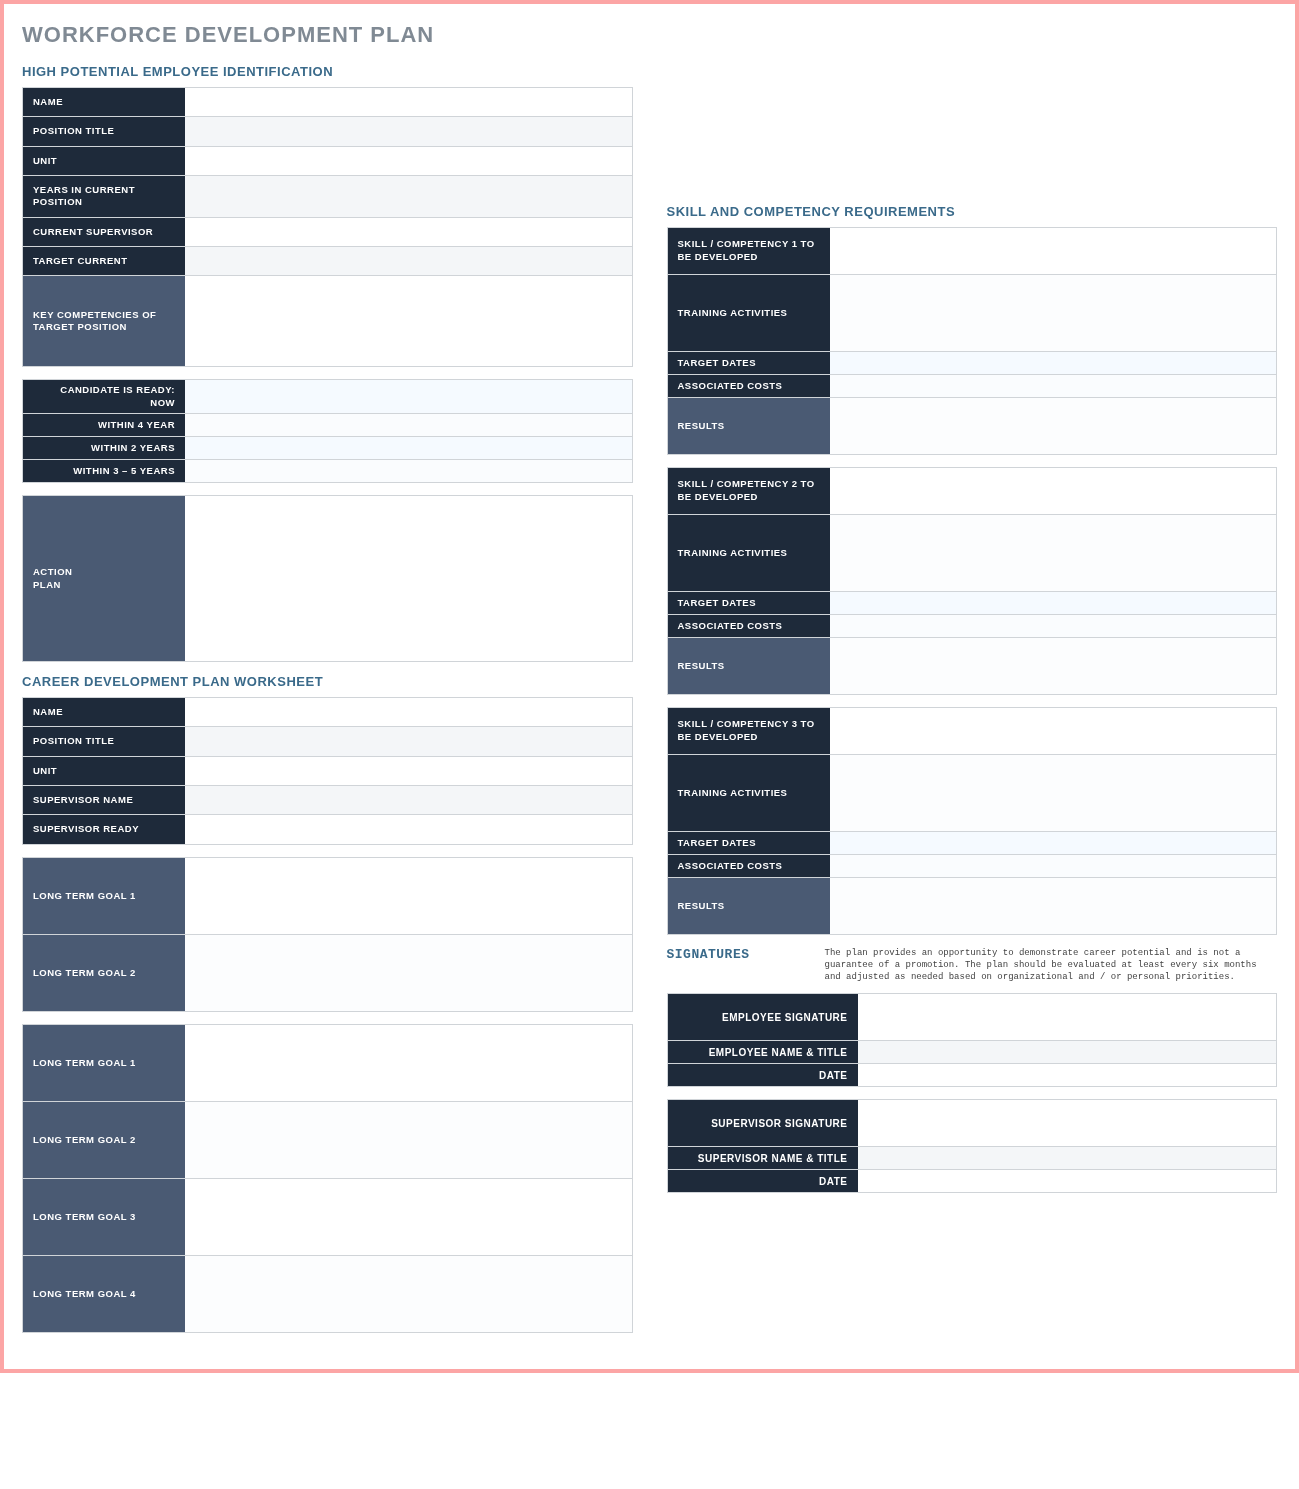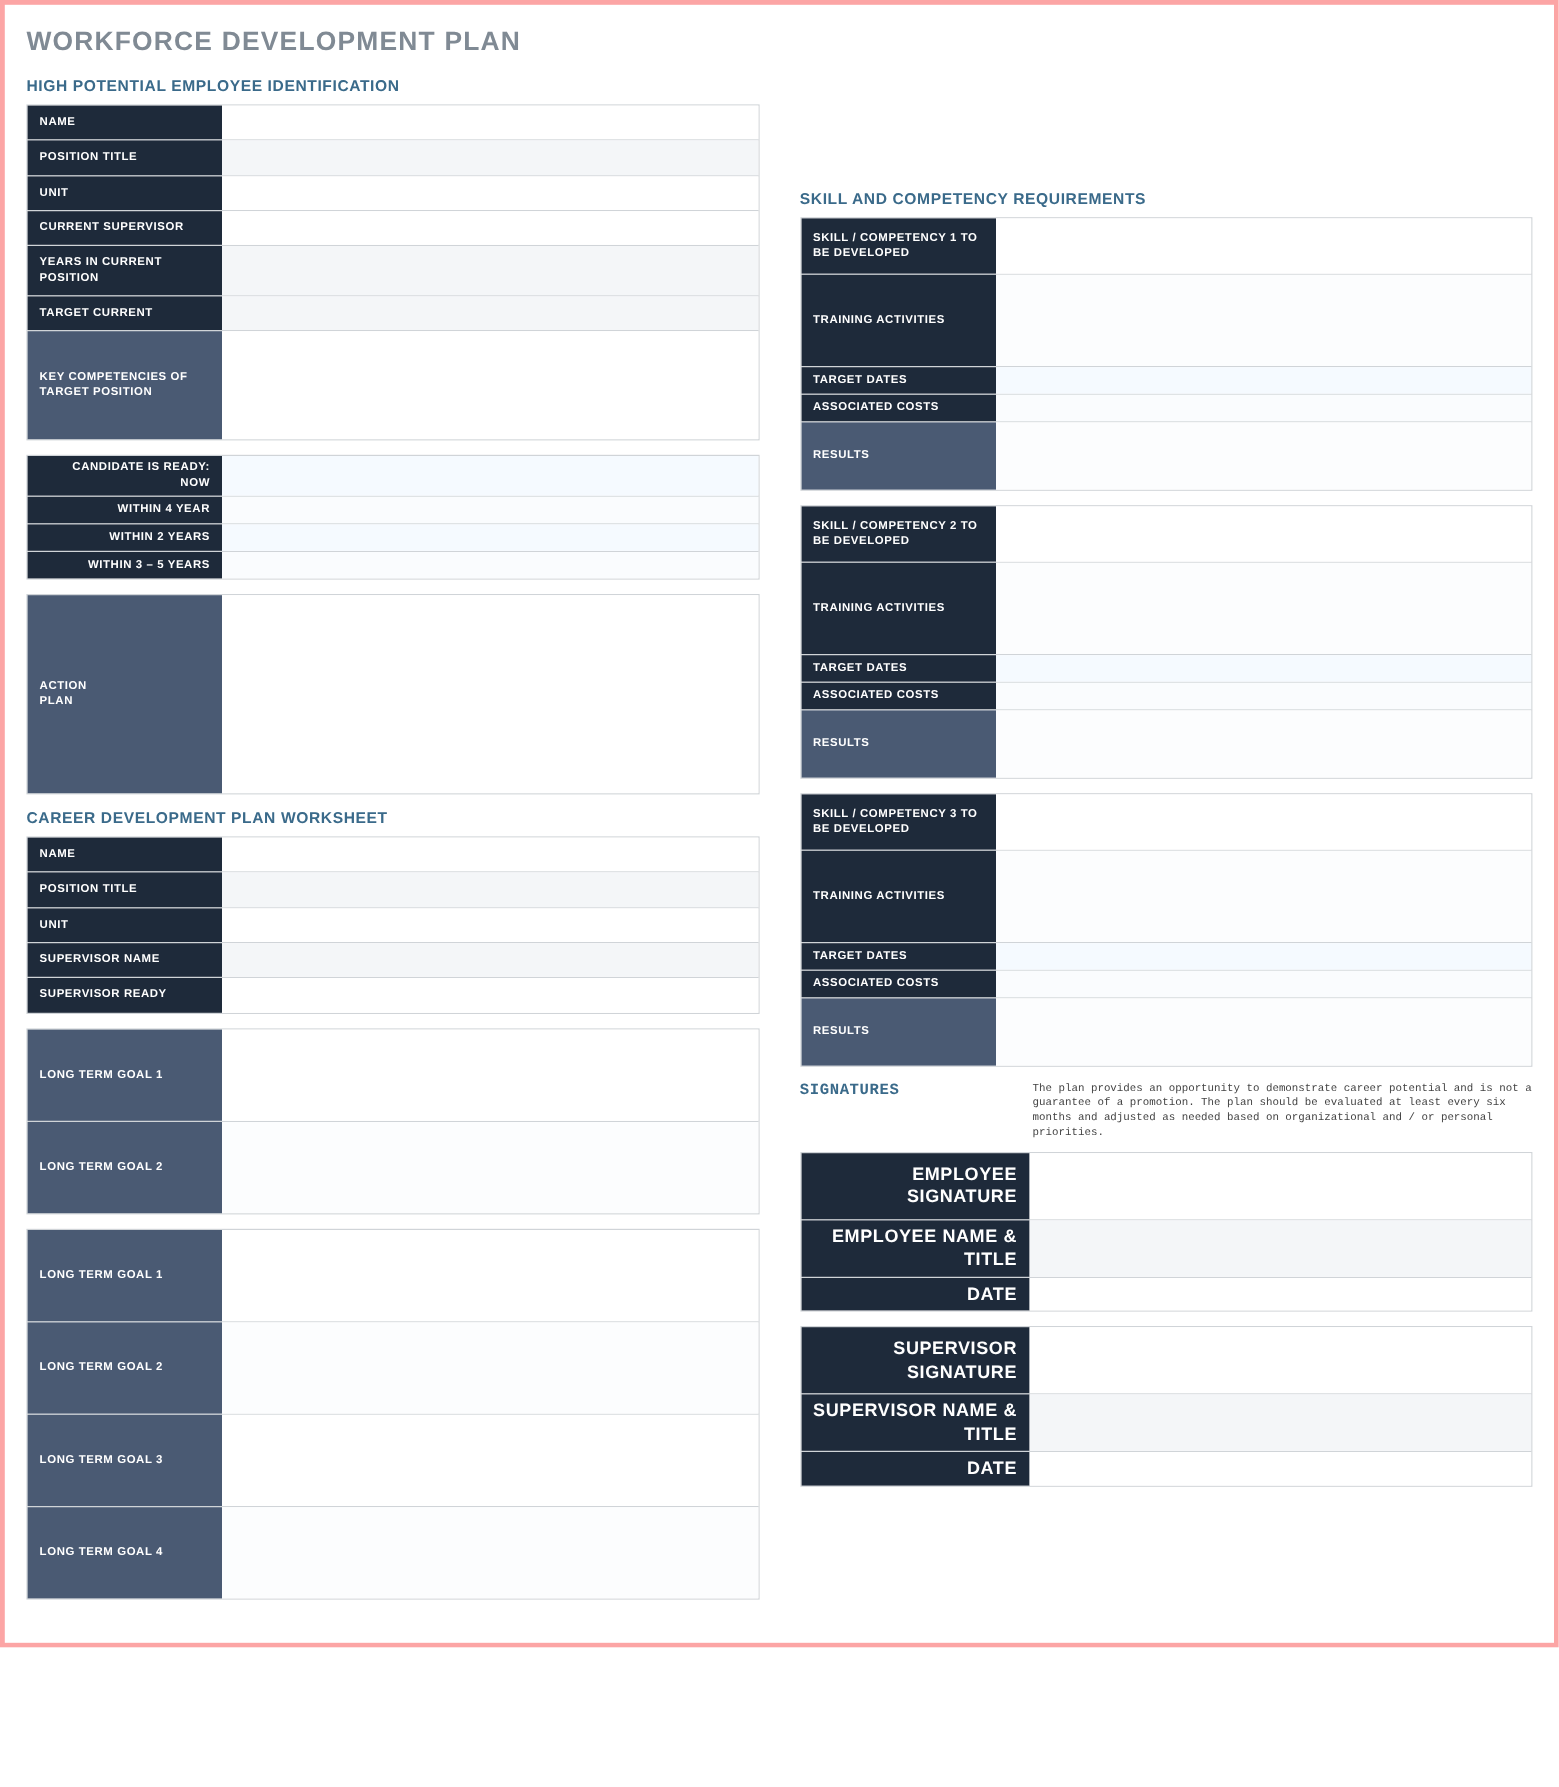--- a/index.html
+++ b/index.html
@@ -100,23 +100,22 @@
     font-weight: 700;
     letter-spacing: .5px;
     flex: none;
     width: 140px;
   }
   .sig-note {
     font-size: 9px;
     color: #444;
     line-height: 1.35;
     flex: 1;
-    margin-left: 36px;
-  }
-  .sig-tbl .lbl { width: 190px; justify-content: flex-end; text-align: right; font-size: 15px; }
+  }
+  .sig-tbl .lbl { width: 190px; justify-content: flex-end; text-align: right; font-size: 10px; }
 </style>
 </head>
 <body>
 
 <div class="page">
 
   <div class="title">WORKFORCE DEVELOPMENT PLAN</div>
 
   <div class="cols">
 
@@ -131,26 +130,26 @@
           </div>
         <div class="row">
             <div class="lbl">POSITION TITLE</div>
             <div class="val alt"></div>
           </div>
         <div class="row">
             <div class="lbl">UNIT</div>
             <div class="val"></div>
           </div>
         <div class="row">
+            <div class="lbl">YEARS IN CURRENT POSITION</div>
+            <div class="val alt"></div>
+          </div>
+        <div class="row">
             <div class="lbl">CURRENT SUPERVISOR</div>
             <div class="val"></div>
-          </div>
-        <div class="row">
-            <div class="lbl">YEARS IN CURRENT POSITION</div>
-            <div class="val alt"></div>
           </div>
         <div class="row">
             <div class="lbl">TARGET CURRENT</div>
             <div class="val alt"></div>
           </div>
         <div class="row tall">
             <div class="lbl slate">KEY COMPETENCIES OF TARGET POSITION</div>
             <div class="val"></div>
           </div>
       </div>

